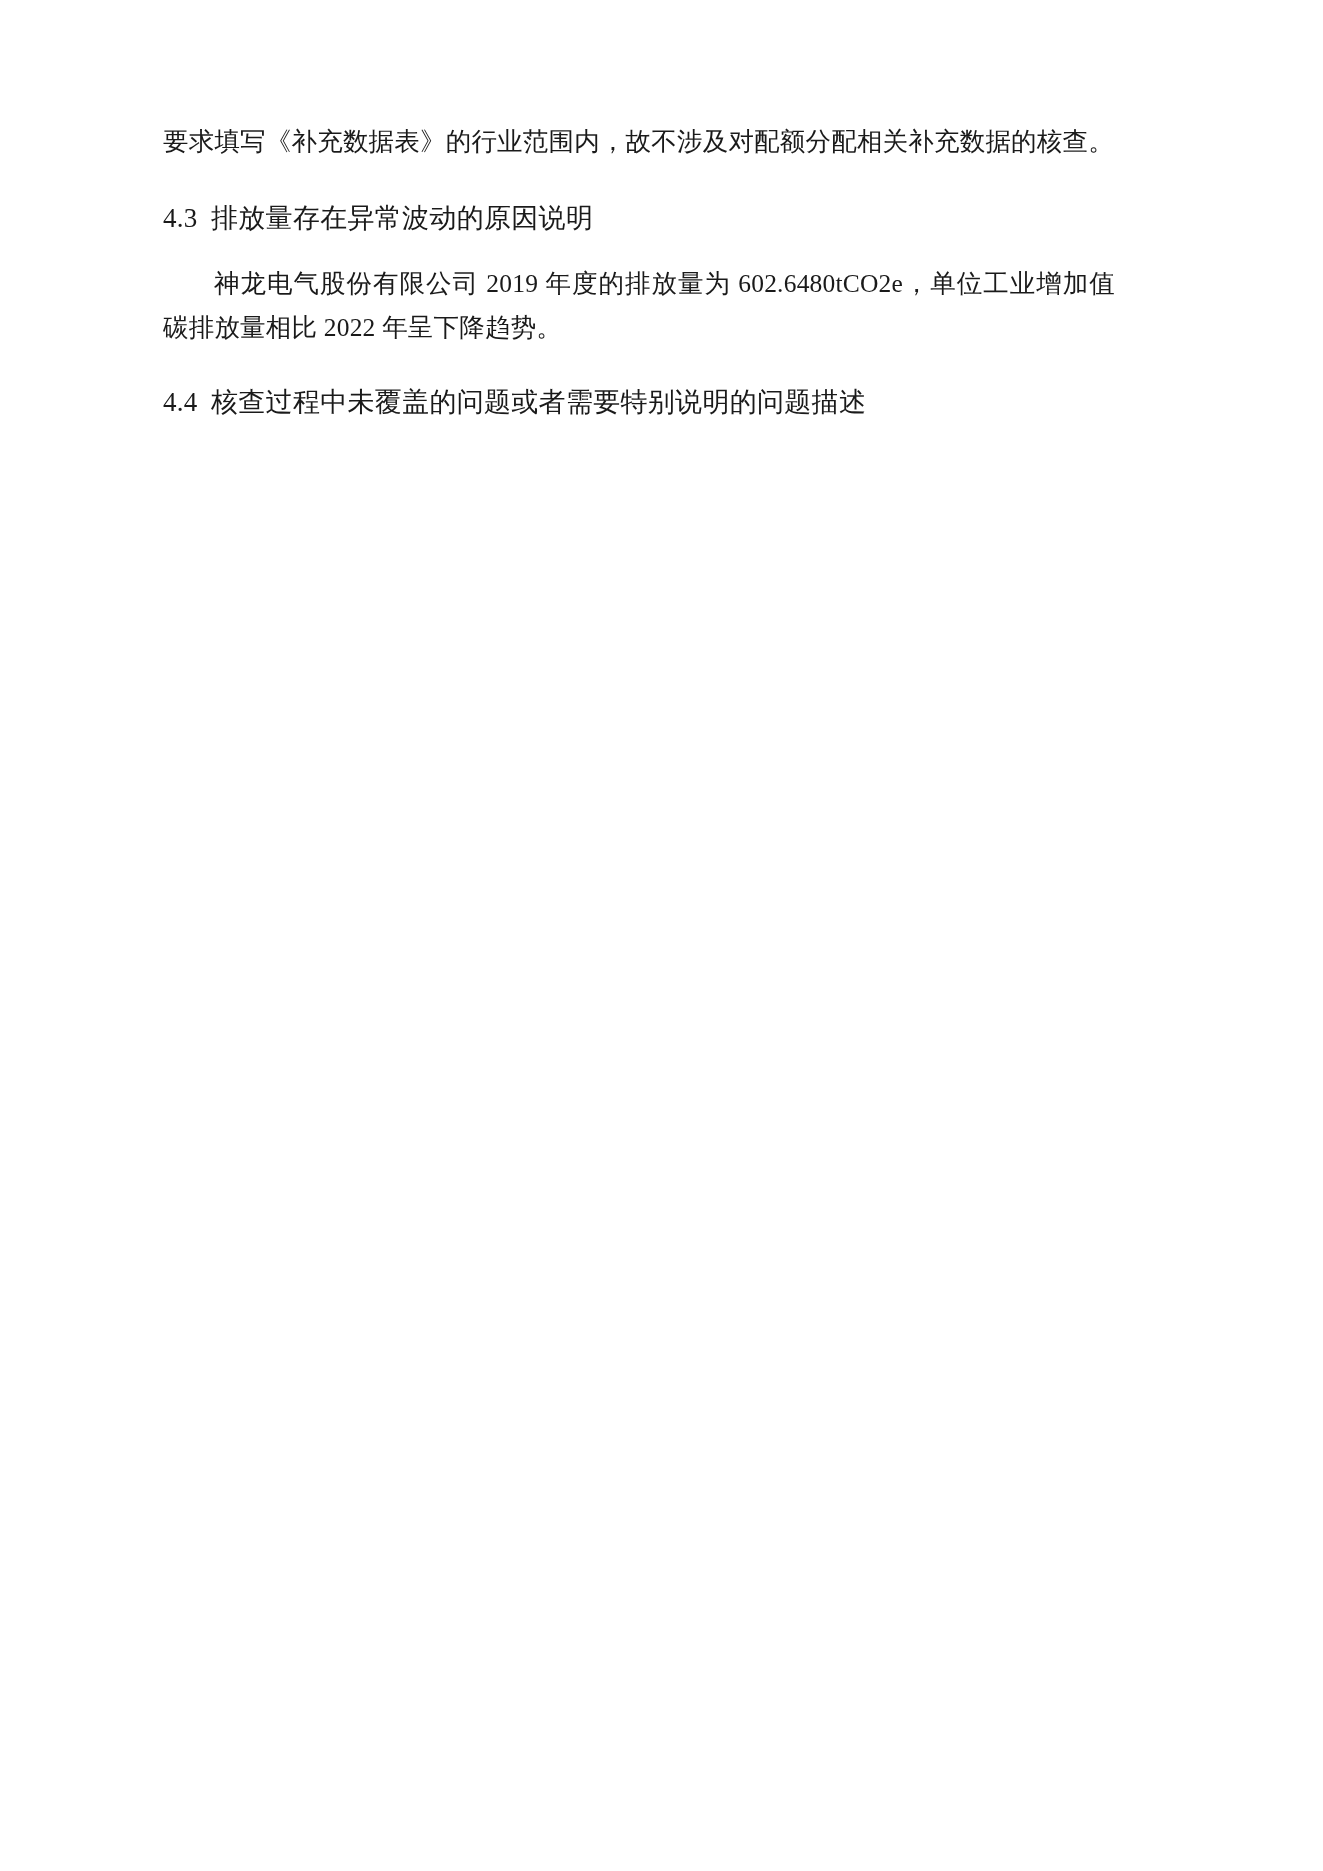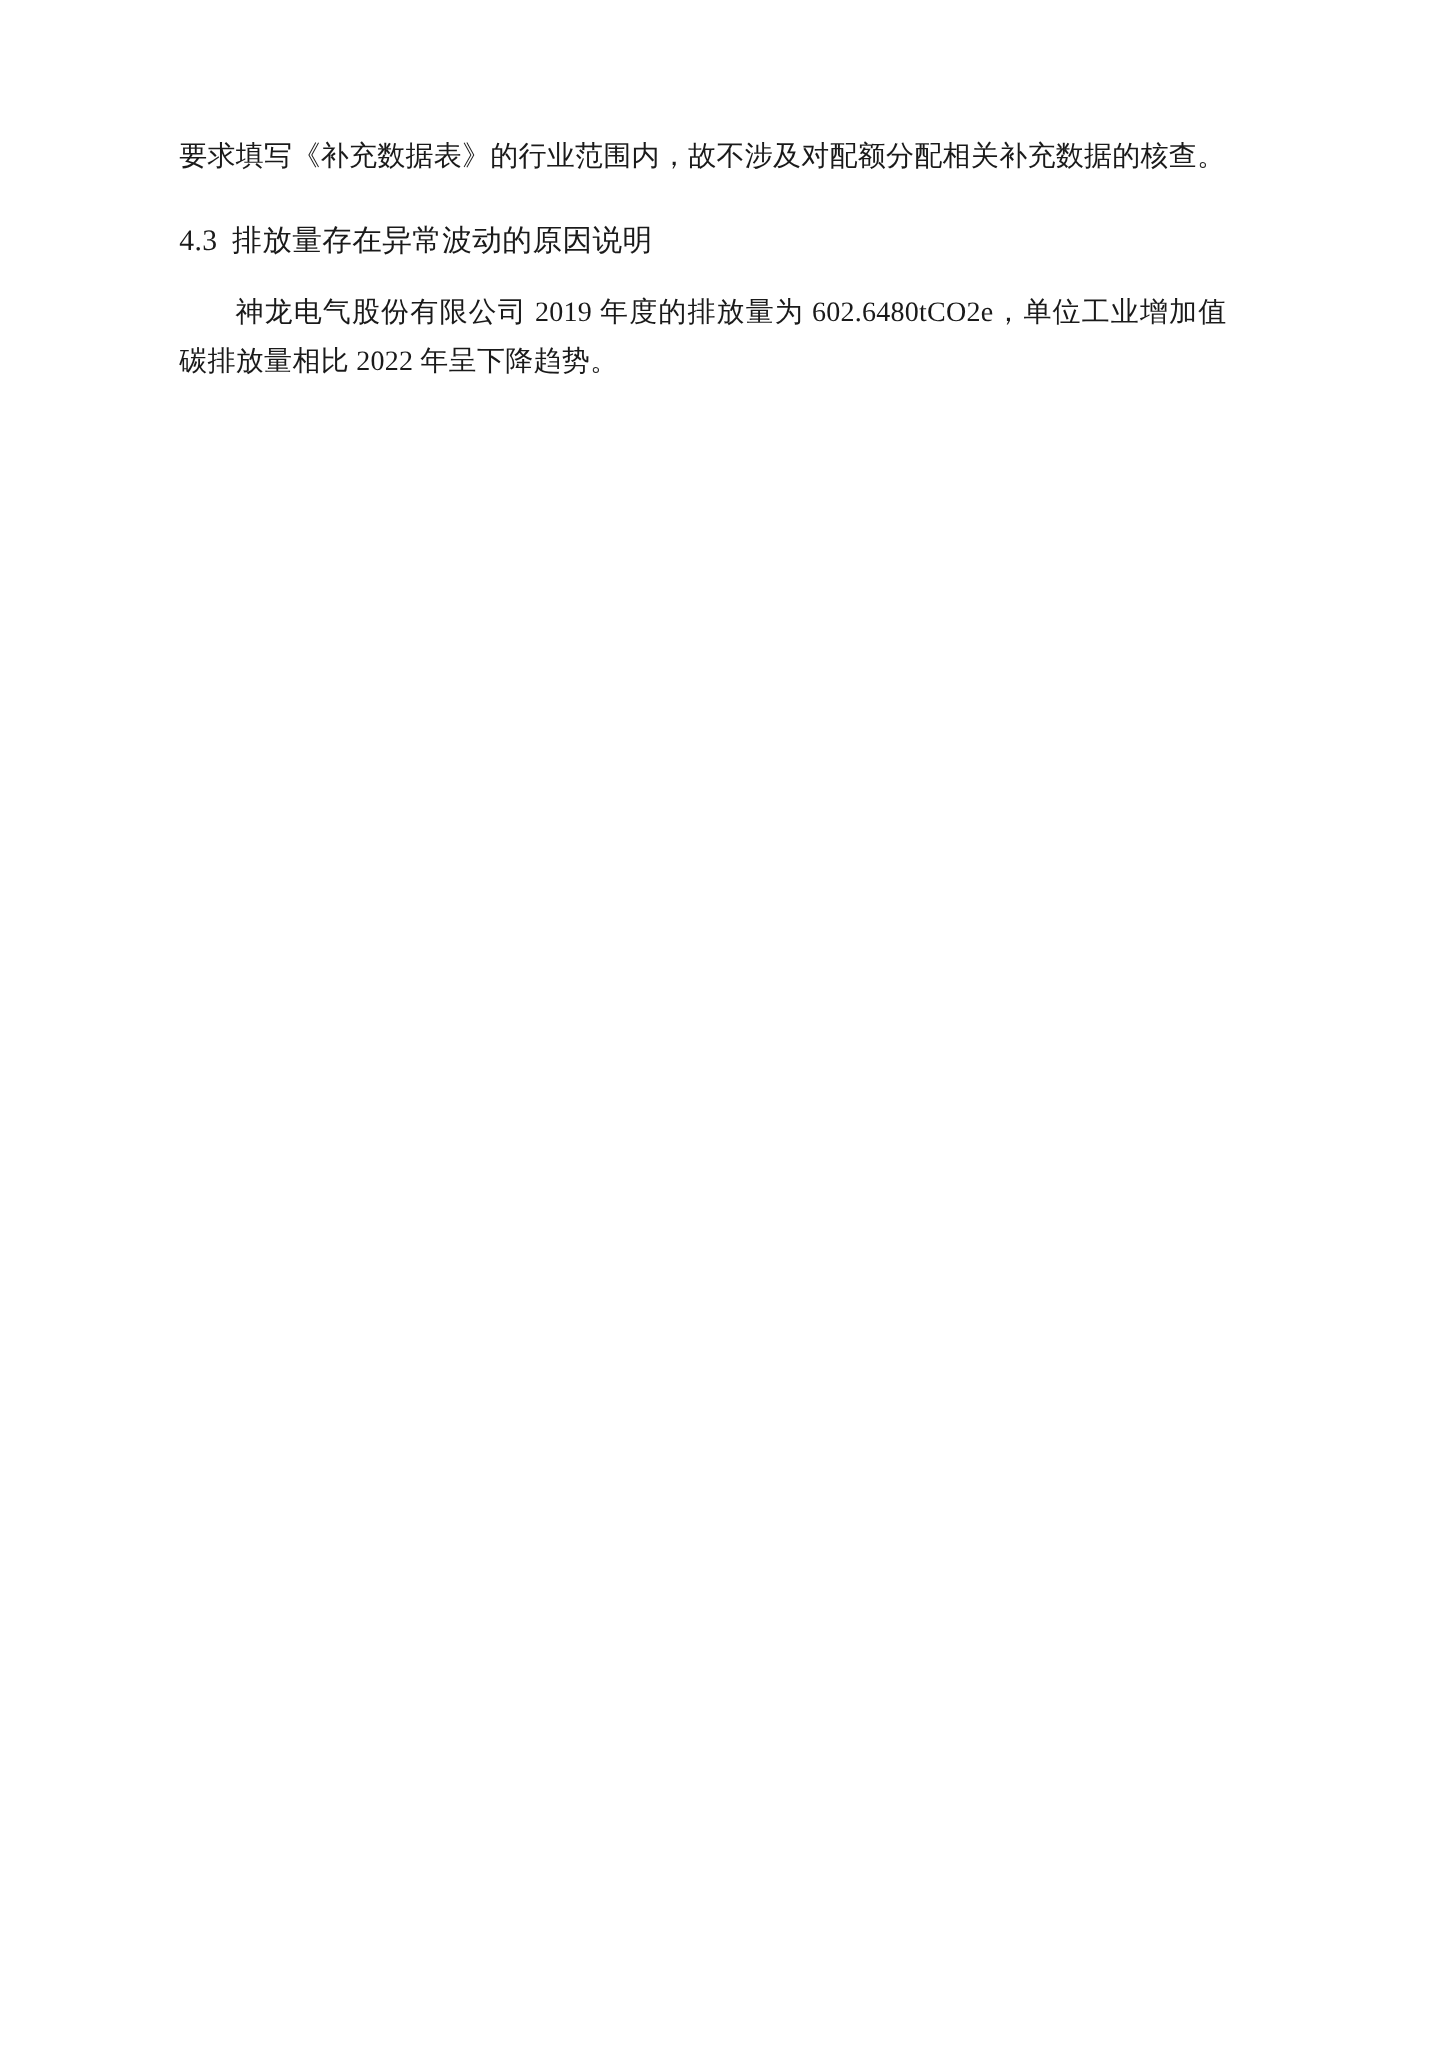--- a/index.html
+++ b/index.html
@@ -75,20 +75,23 @@
     <h2 class="heading">
       <span class="num">4.3</span><span>排放量存在异常波动的原因说明</span>
     </h2>
 
     <div class="gap-after-heading"></div>
 
     <p class="para indent">神龙电气股份有限公司 2019 年度的排放量为 602.6480tCO2e，单位工业增加值碳排放量相比 2022 年呈下降趋势。</p>
 
     <div class="gap-block"></div>
 
+    <h2 class="heading">
+      <span class="num">4.4</span><span>核查过程中未覆盖的问题或者需要特别说明的问题描述</span>
+    </h2>
 
     <div class="gap-after-heading"></div>
 
 
   </div>
 
   <div class="page-number">34</div>
 
 </div>
 

